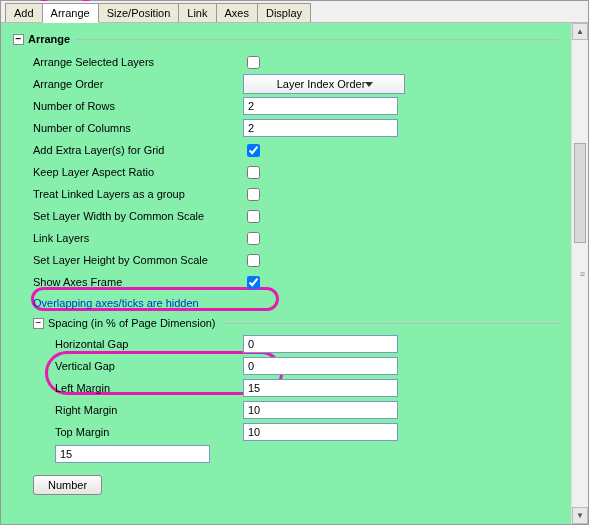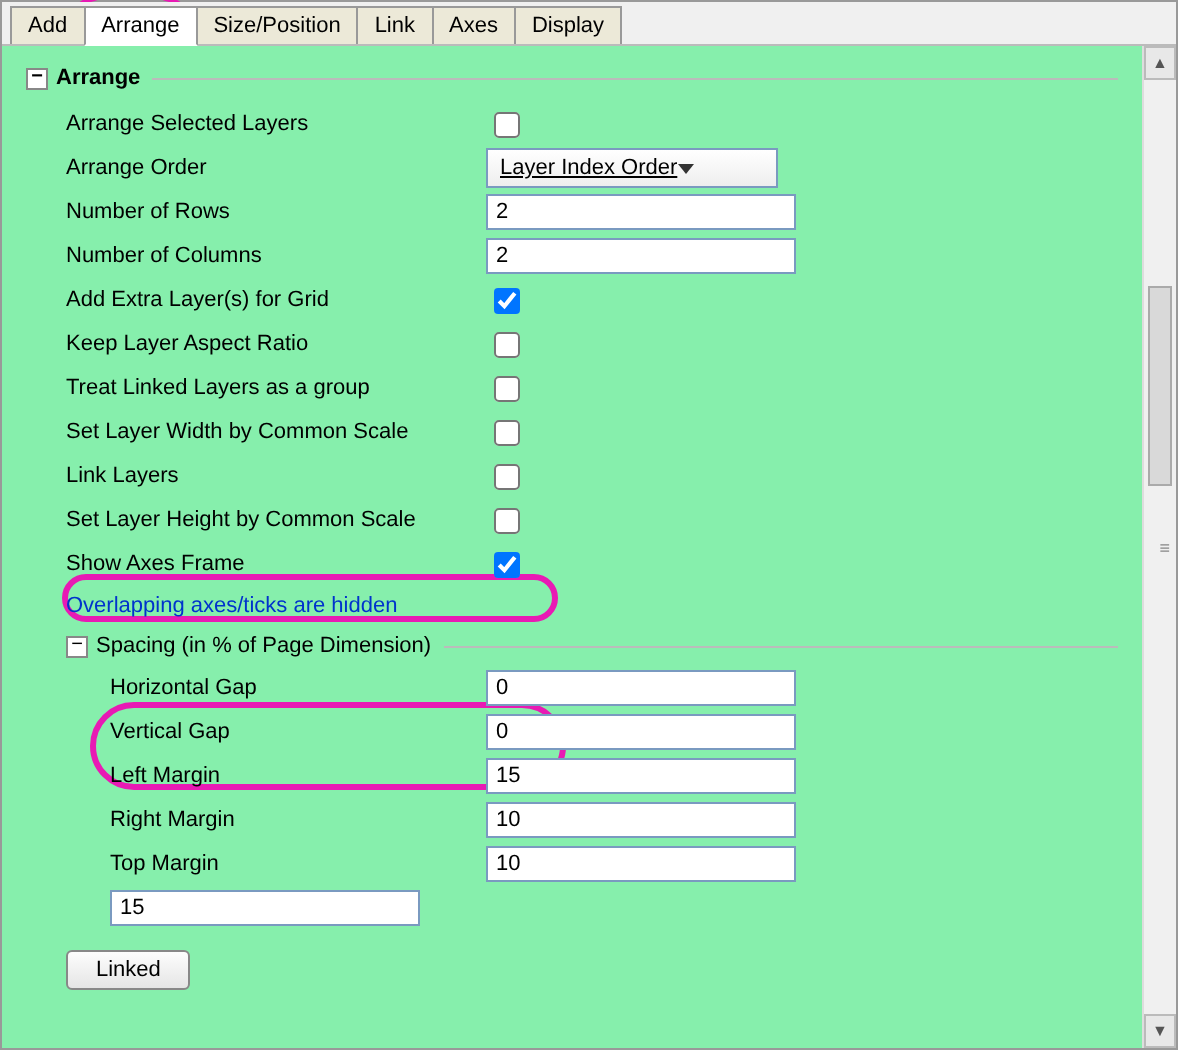--- a/index.html
+++ b/index.html
@@ -124,28 +124,27 @@
     width:13px;height:13px;
   }
   .textin {
     width: 155px;
     height: 18px;
     border: 1px solid #7a9ac0;
     padding: 1px 4px;
     font: 11px Tahoma, Arial, sans-serif;
   }
   .selectbox {
-    width: 146px;
+    width: 162px;
     height: 20px;
     border: 1px solid #7a9ac0;
     background: linear-gradient(#fff,#eee);
-    display:flex;align-items:center;justify-content:flex-start;
+    display:flex;align-items:center;justify-content:center;
     padding:0 4px 0 6px;
     cursor:pointer;
-    text-decoration:underline;
   }
   .selectbox .caret {
     width:0;height:0;border-left:4px solid transparent;border-right:4px solid transparent;border-top:5px solid #333;
   }
   .link-text {
     color: #0033cc;
     margin: 4px 0 8px 0;
   }
   .sub-header {
     display:flex;align-items:center;margin:4px 0 4px 0;
@@ -288,21 +287,21 @@
             <span class="label" style="width:188px">Top Margin</span>
             <span class="control"><input class="textin" value="10" style=""></span>
           </div>
           <div class="row">
             <span class="control"><input class="textin" value="15" style=""></span>
           </div>
         </div>
 
       </div>
 
-      <button class="apply-btn">Linked</button>
+      <button class="apply-btn">Number</button>
 
     </div>
 
     <div class="scrollbar">
       <div class="arrow-up">▲</div>
       <div class="thumb"></div>
       <div class="grip">≡</div>
       <div class="arrow-down">▼</div>
     </div>
   </div>

